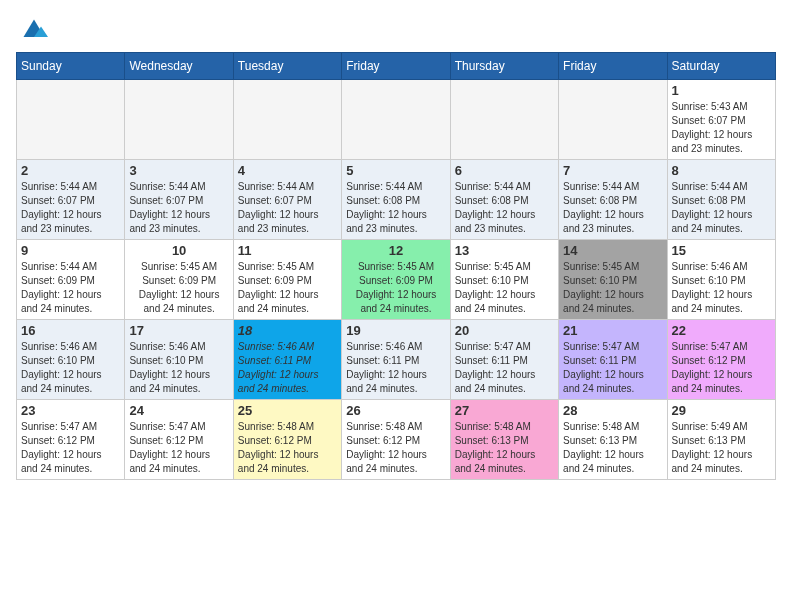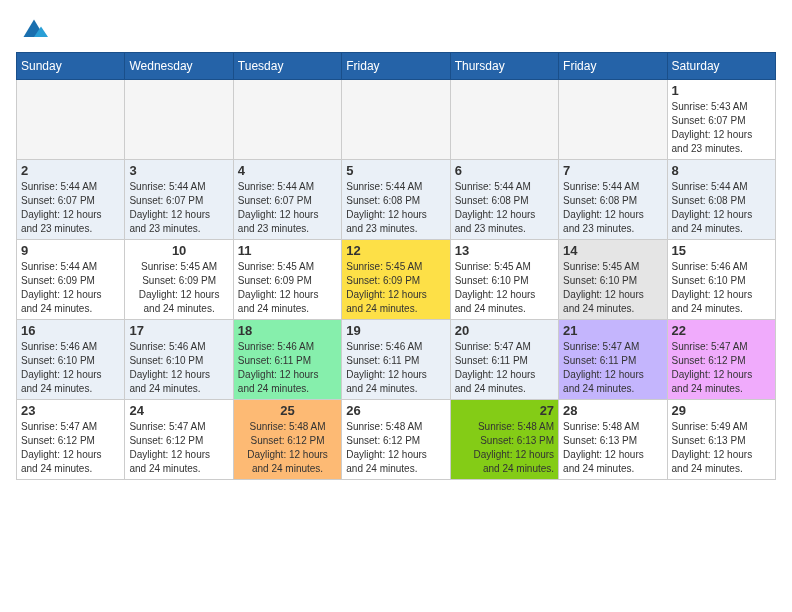--- a/index.html
+++ b/index.html
@@ -172,47 +172,47 @@
           <div class="day-info">Sunrise: 5:44 AM<br>Sunset: 6:09 PM<br>Daylight: 12 hours and 24 minutes.</div>
         </td>
         <td style="background: rgb(255, 255, 255); text-align: center;">
           <span class="day-number">10</span>
           <div class="day-info">Sunrise: 5:45 AM<br>Sunset: 6:09 PM<br>Daylight: 12 hours and 24 minutes.</div>
         </td>
         <td style="background: rgb(255, 255, 255);">
           <span class="day-number">11</span>
           <div class="day-info">Sunrise: 5:45 AM<br>Sunset: 6:09 PM<br>Daylight: 12 hours and 24 minutes.</div>
         </td>
-        <td style="background: #fde047;">
+        <td style="background: #86efac; text-align: center;">
           <span class="day-number">12</span>
           <div class="day-info">Sunrise: 5:45 AM<br>Sunset: 6:09 PM<br>Daylight: 12 hours and 24 minutes.</div>
         </td>
         <td style="background: rgb(255, 255, 255); margin-top: 48px;">
           <span class="day-number">13</span>
           <div class="day-info">Sunrise: 5:45 AM<br>Sunset: 6:10 PM<br>Daylight: 12 hours and 24 minutes.</div>
         </td>
-        <td style="background: #e5e5e5;">
+        <td style="background: #a3a3a3;">
           <span class="day-number">14</span>
           <div class="day-info">Sunrise: 5:45 AM<br>Sunset: 6:10 PM<br>Daylight: 12 hours and 24 minutes.</div>
         </td>
         <td style="background: rgb(255, 255, 255);">
           <span class="day-number">15</span>
           <div class="day-info">Sunrise: 5:46 AM<br>Sunset: 6:10 PM<br>Daylight: 12 hours and 24 minutes.</div>
         </td>
       </tr>
       <tr>
         <td style="background: rgb(234, 240, 247);">
           <span class="day-number">16</span>
           <div class="day-info">Sunrise: 5:46 AM<br>Sunset: 6:10 PM<br>Daylight: 12 hours and 24 minutes.</div>
         </td>
         <td style="background: rgb(234, 240, 247); margin-top: 31px;">
           <span class="day-number">17</span>
           <div class="day-info">Sunrise: 5:46 AM<br>Sunset: 6:10 PM<br>Daylight: 12 hours and 24 minutes.</div>
         </td>
-        <td style="background: #86efac;">
+        <td style="background: #0ea5e9; font-style: italic;">
           <span class="day-number">18</span>
           <div class="day-info">Sunrise: 5:46 AM<br>Sunset: 6:11 PM<br>Daylight: 12 hours and 24 minutes.</div>
         </td>
         <td style="background: rgb(234, 240, 247);">
           <span class="day-number">19</span>
           <div class="day-info">Sunrise: 5:46 AM<br>Sunset: 6:11 PM<br>Daylight: 12 hours and 24 minutes.</div>
         </td>
         <td style="background: rgb(234, 240, 247);">
           <span class="day-number">20</span>
           <div class="day-info">Sunrise: 5:47 AM<br>Sunset: 6:11 PM<br>Daylight: 12 hours and 24 minutes.</div>
@@ -228,29 +228,29 @@
       </tr>
       <tr>
         <td style="background: rgb(255, 255, 255);">
           <span class="day-number">23</span>
           <div class="day-info">Sunrise: 5:47 AM<br>Sunset: 6:12 PM<br>Daylight: 12 hours and 24 minutes.</div>
         </td>
         <td style="background: rgb(255, 255, 255);">
           <span class="day-number">24</span>
           <div class="day-info">Sunrise: 5:47 AM<br>Sunset: 6:12 PM<br>Daylight: 12 hours and 24 minutes.</div>
         </td>
-        <td style="background: #fdba74; text-align: center;">
+        <td style="background: #fef9c3;">
           <span class="day-number">25</span>
           <div class="day-info">Sunrise: 5:48 AM<br>Sunset: 6:12 PM<br>Daylight: 12 hours and 24 minutes.</div>
         </td>
         <td style="background: rgb(255, 255, 255);">
           <span class="day-number">26</span>
           <div class="day-info">Sunrise: 5:48 AM<br>Sunset: 6:12 PM<br>Daylight: 12 hours and 24 minutes.</div>
         </td>
-        <td style="background: #84cc16; text-align: right;">
+        <td style="background: #f9a8d4;">
           <span class="day-number">27</span>
           <div class="day-info">Sunrise: 5:48 AM<br>Sunset: 6:13 PM<br>Daylight: 12 hours and 24 minutes.</div>
         </td>
         <td style="background: rgb(255, 255, 255);">
           <span class="day-number">28</span>
           <div class="day-info">Sunrise: 5:48 AM<br>Sunset: 6:13 PM<br>Daylight: 12 hours and 24 minutes.</div>
         </td>
         <td style="background: rgb(255, 255, 255);">
           <span class="day-number">29</span>
           <div class="day-info">Sunrise: 5:49 AM<br>Sunset: 6:13 PM<br>Daylight: 12 hours and 24 minutes.</div>

